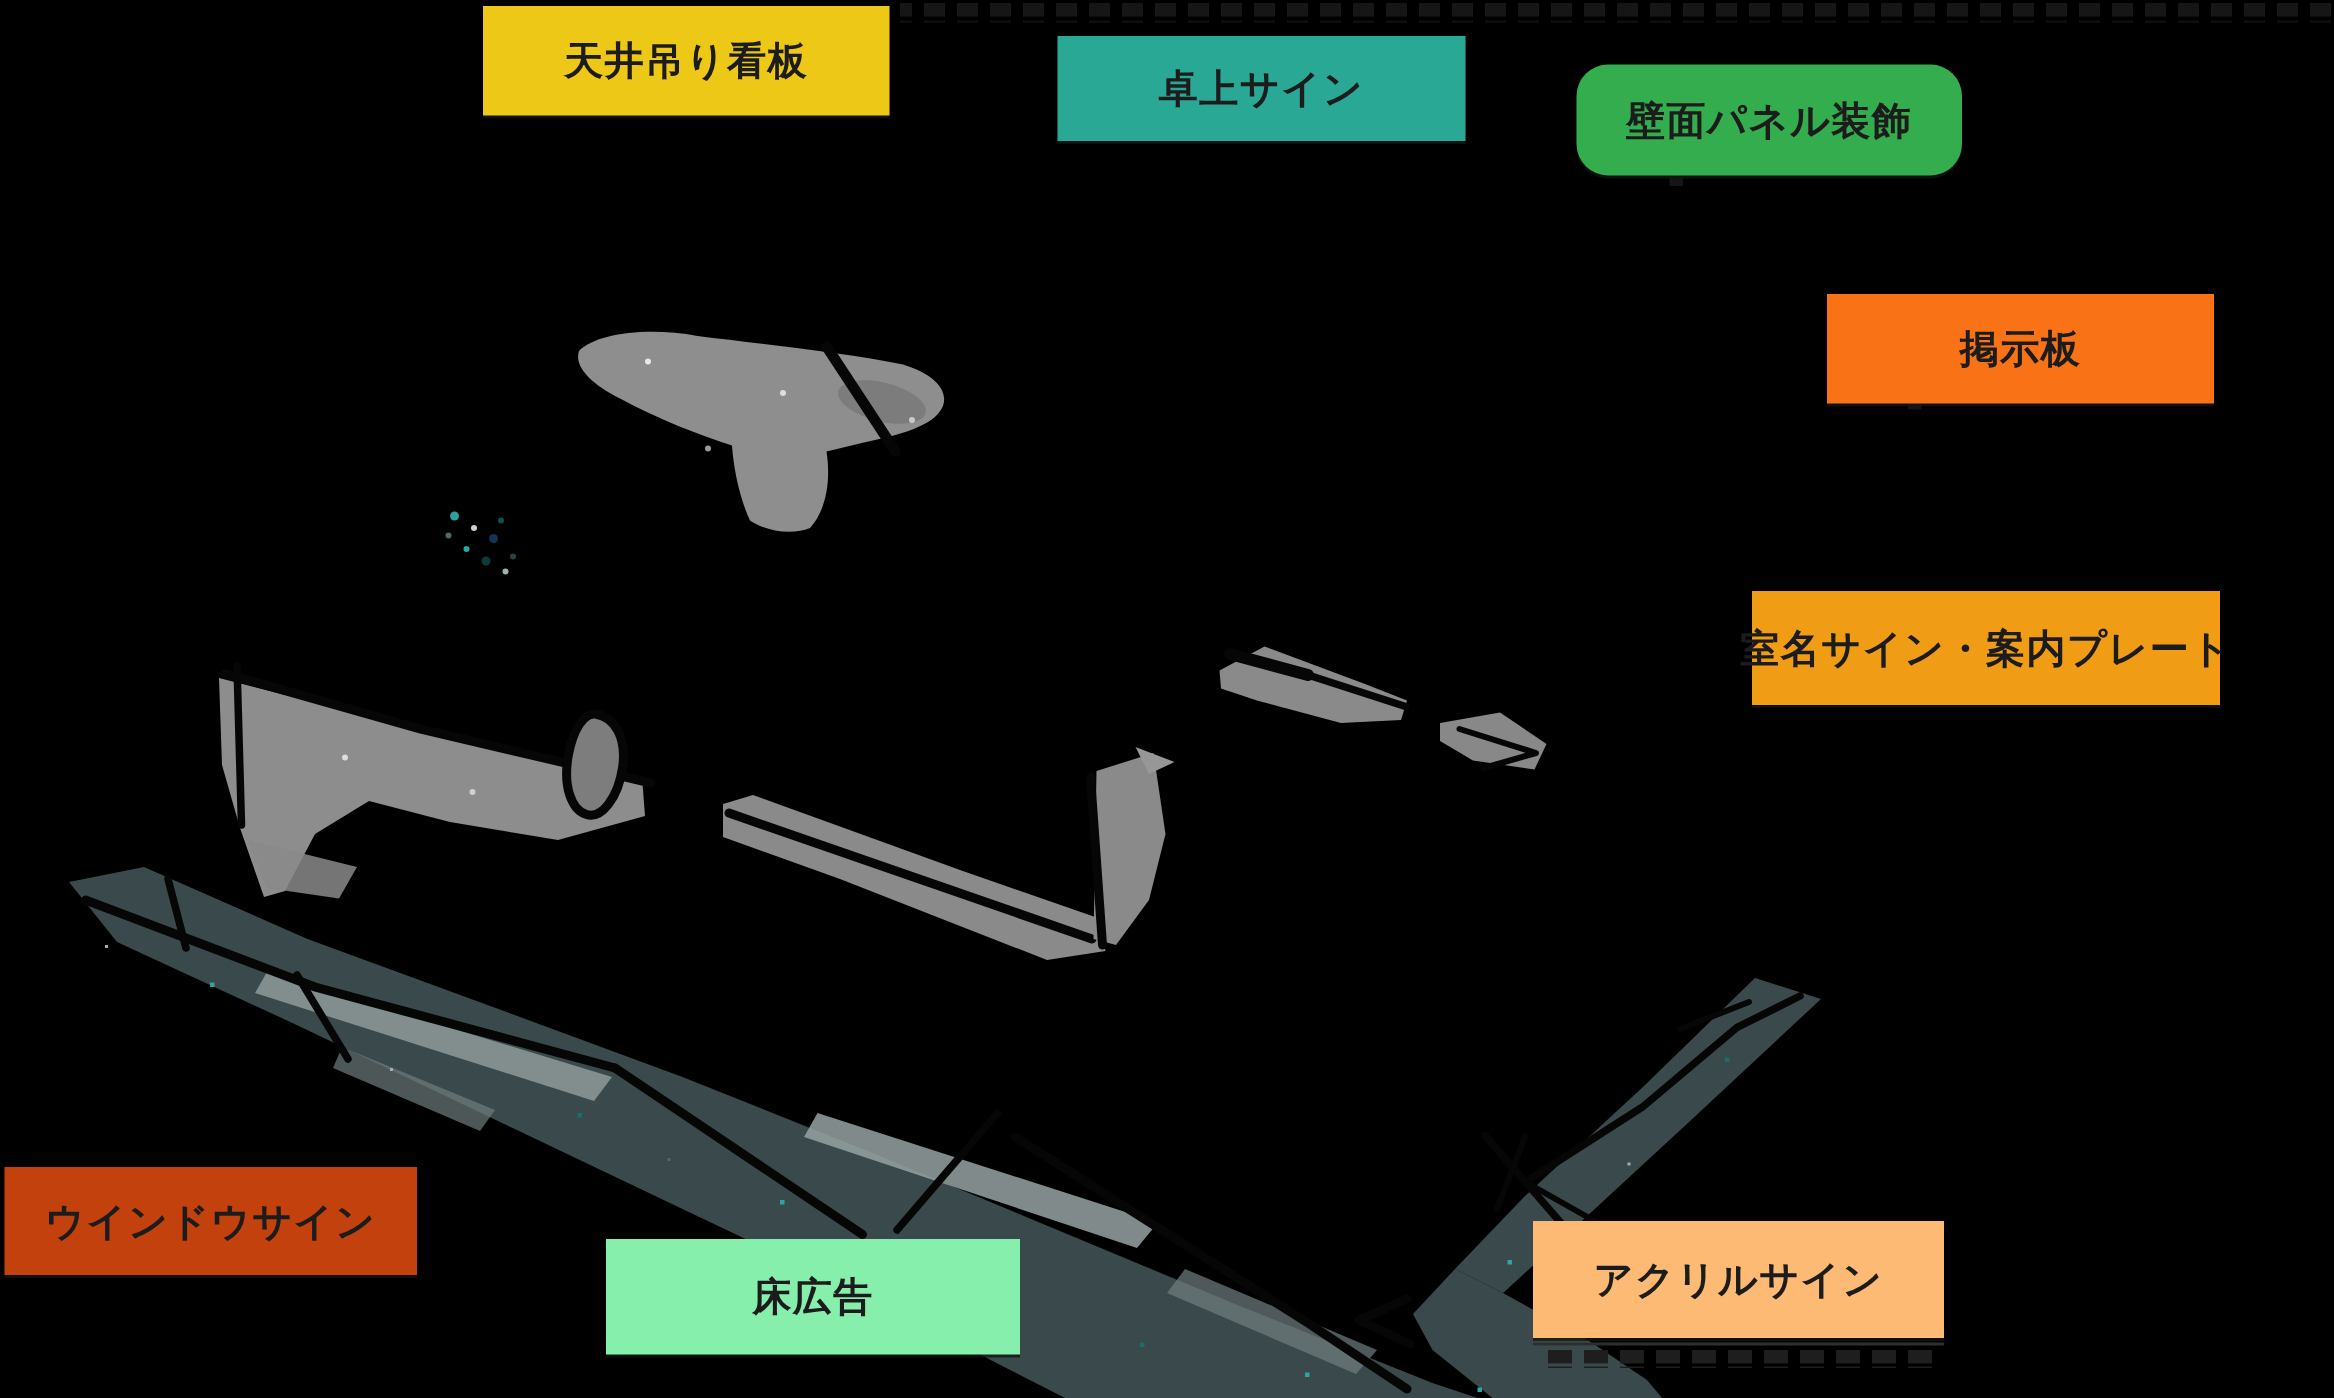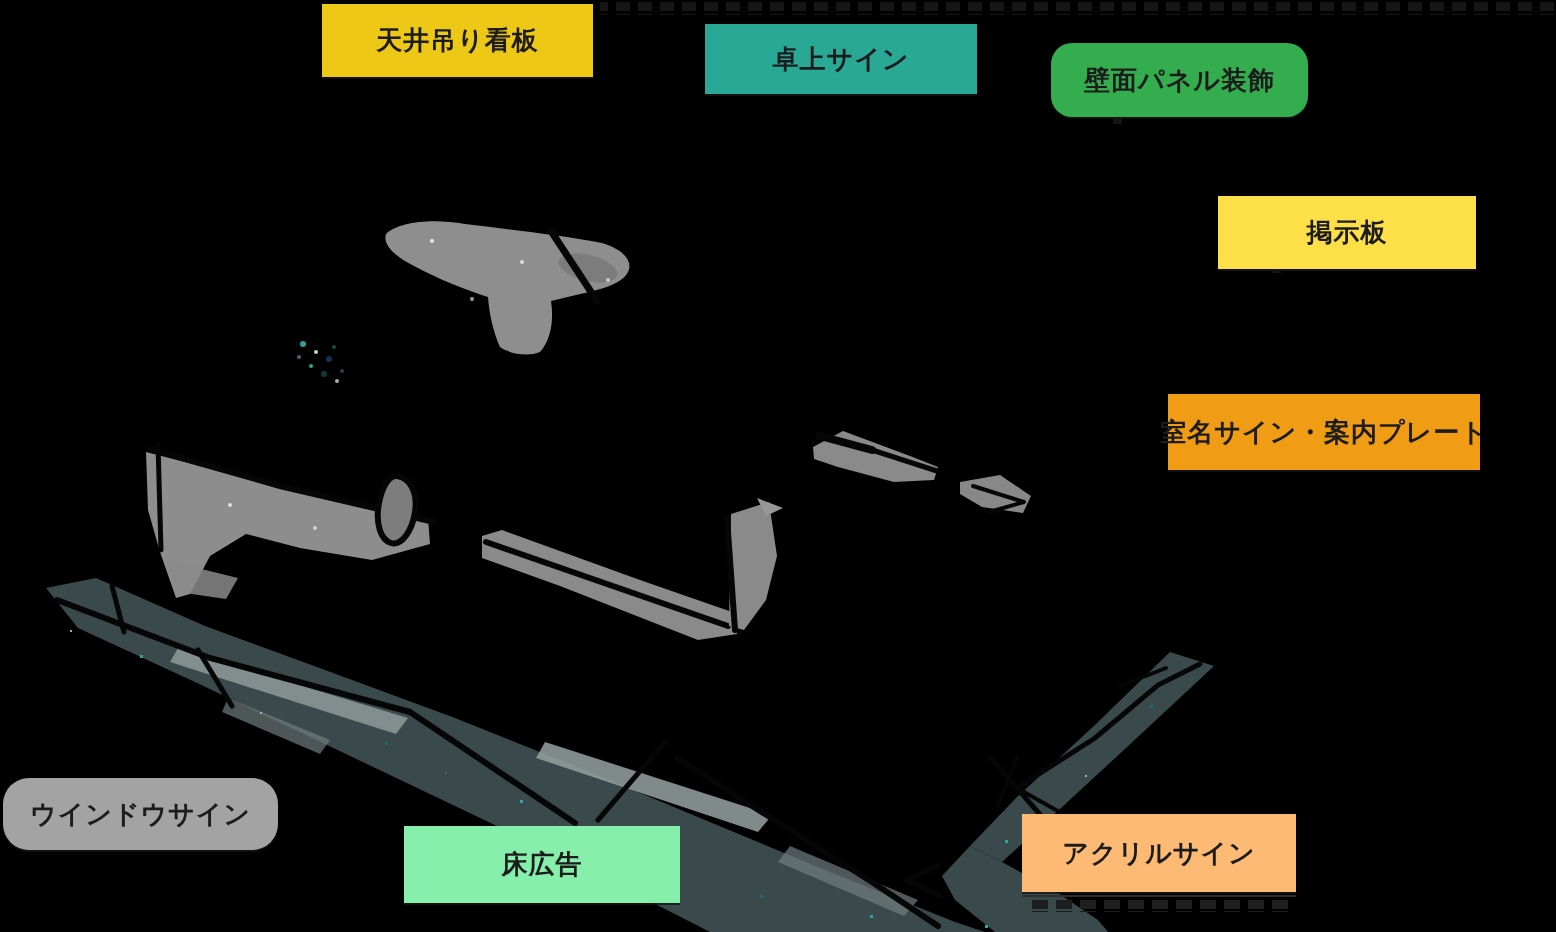--- a/index.html
+++ b/index.html
@@ -145,18 +145,18 @@
 
     <g>
       <rect x="1022" y="895" width="274" height="2" fill="#2e2e2e"></rect>
       <rect x="1032" y="900" width="256" height="12" fill="url(#ghost2)"></rect>
     </g>
   </svg>
 
   <div class="label-box" id="lb-0" style="background-color: rgb(238, 200, 22);">天井吊り看板</div>
   <div class="label-box" id="lb-1" style="background-color: rgb(42, 168, 150);">卓上サイン</div>
   <div class="label-box" id="lb-2" style="background-color: rgb(51, 173, 77); border-radius: 21px;">壁面パネル装飾</div>
-  <div class="label-box" id="lb-3" style="background-color: #fde047;">掲示板</div>
+  <div class="label-box" id="lb-3" style="background-color: #f97316;">掲示板</div>
   <div class="label-box" id="lb-4" style="background-color: rgb(240, 156, 20);">室名サイン・案内プレート</div>
-  <div class="label-box" id="lb-5" style="background-color: #a3a3a3; border-radius: 26px;">ウインドウサイン</div>
+  <div class="label-box" id="lb-5" style="background-color: #c2410c;">ウインドウサイン</div>
   <div class="label-box" id="lb-6" style="background-color: #86efac;">床広告</div>
   <div class="label-box" id="lb-7" style="background-color: #fdba74;">アクリルサイン</div>
 </div>
 
 </body></html>

